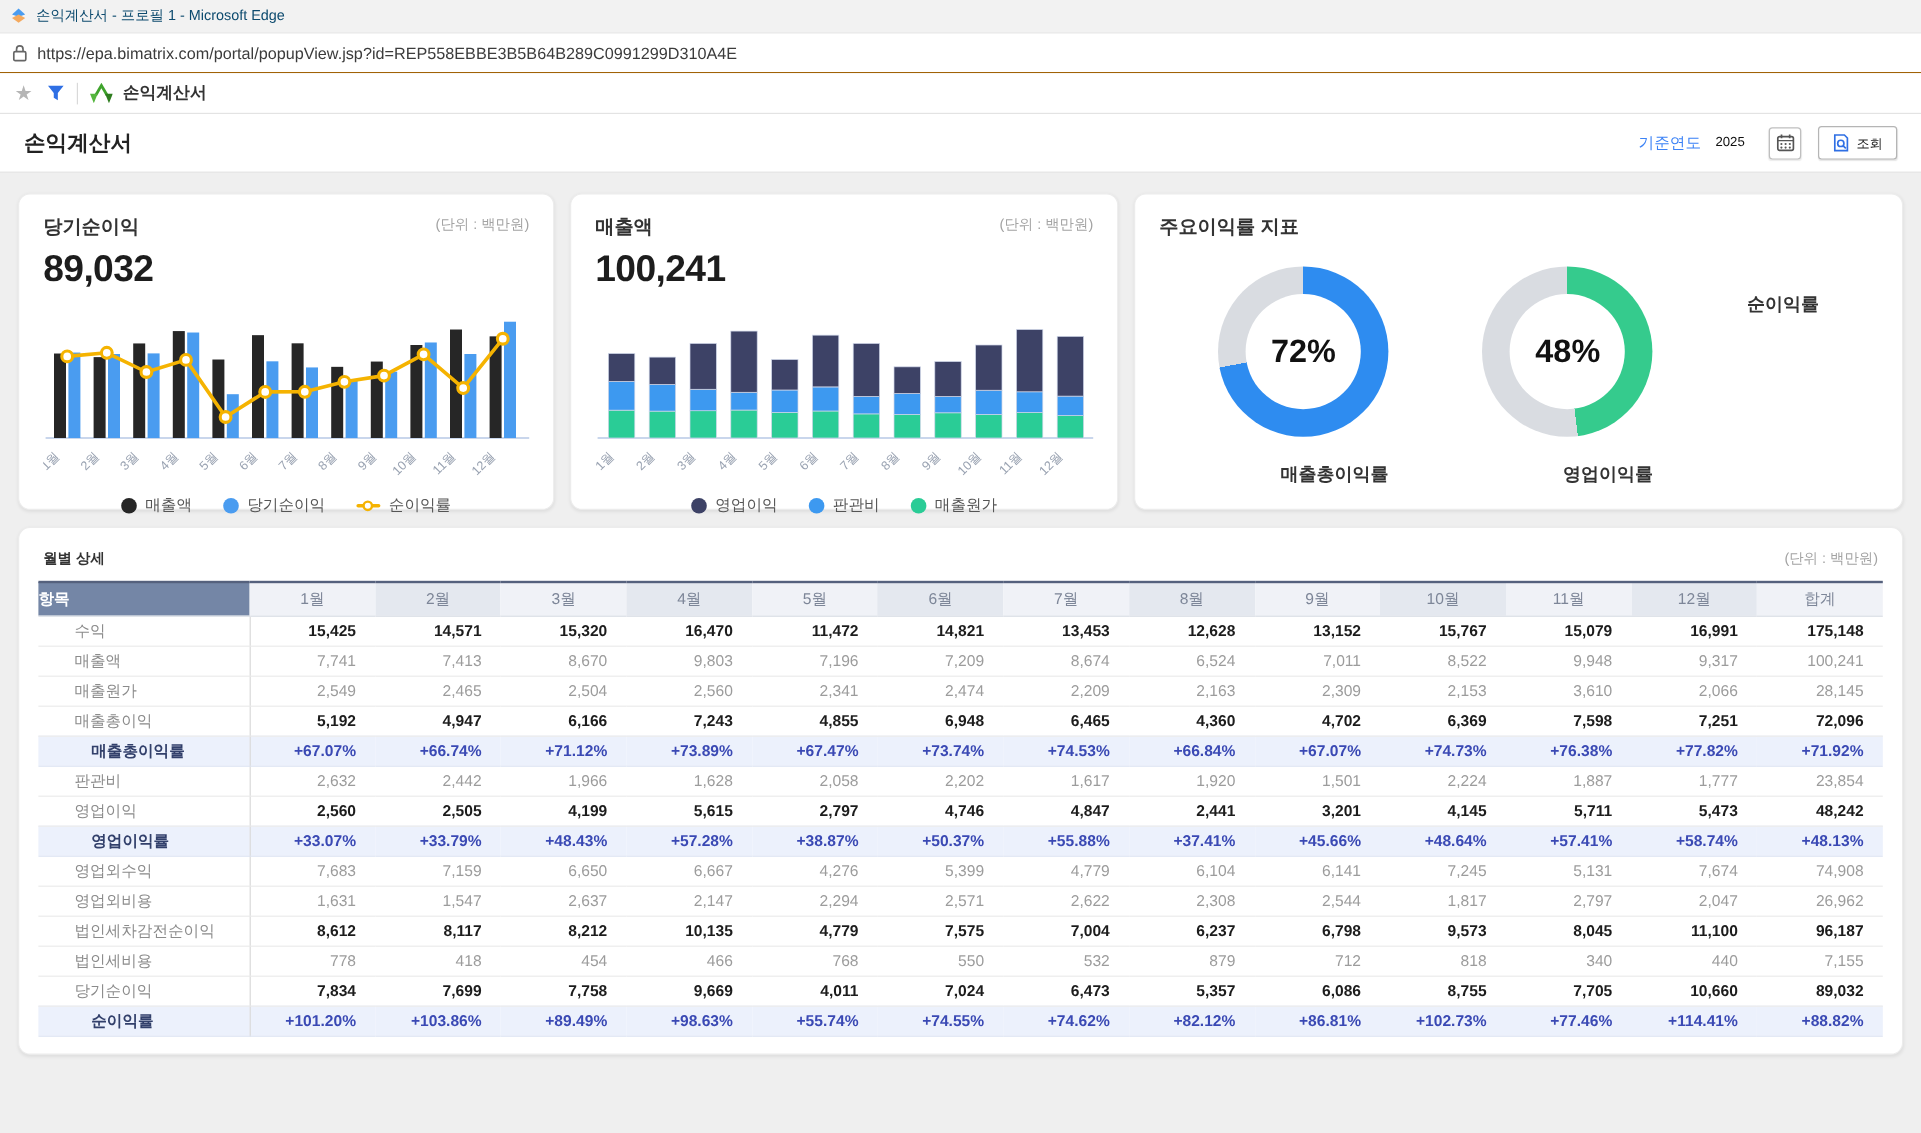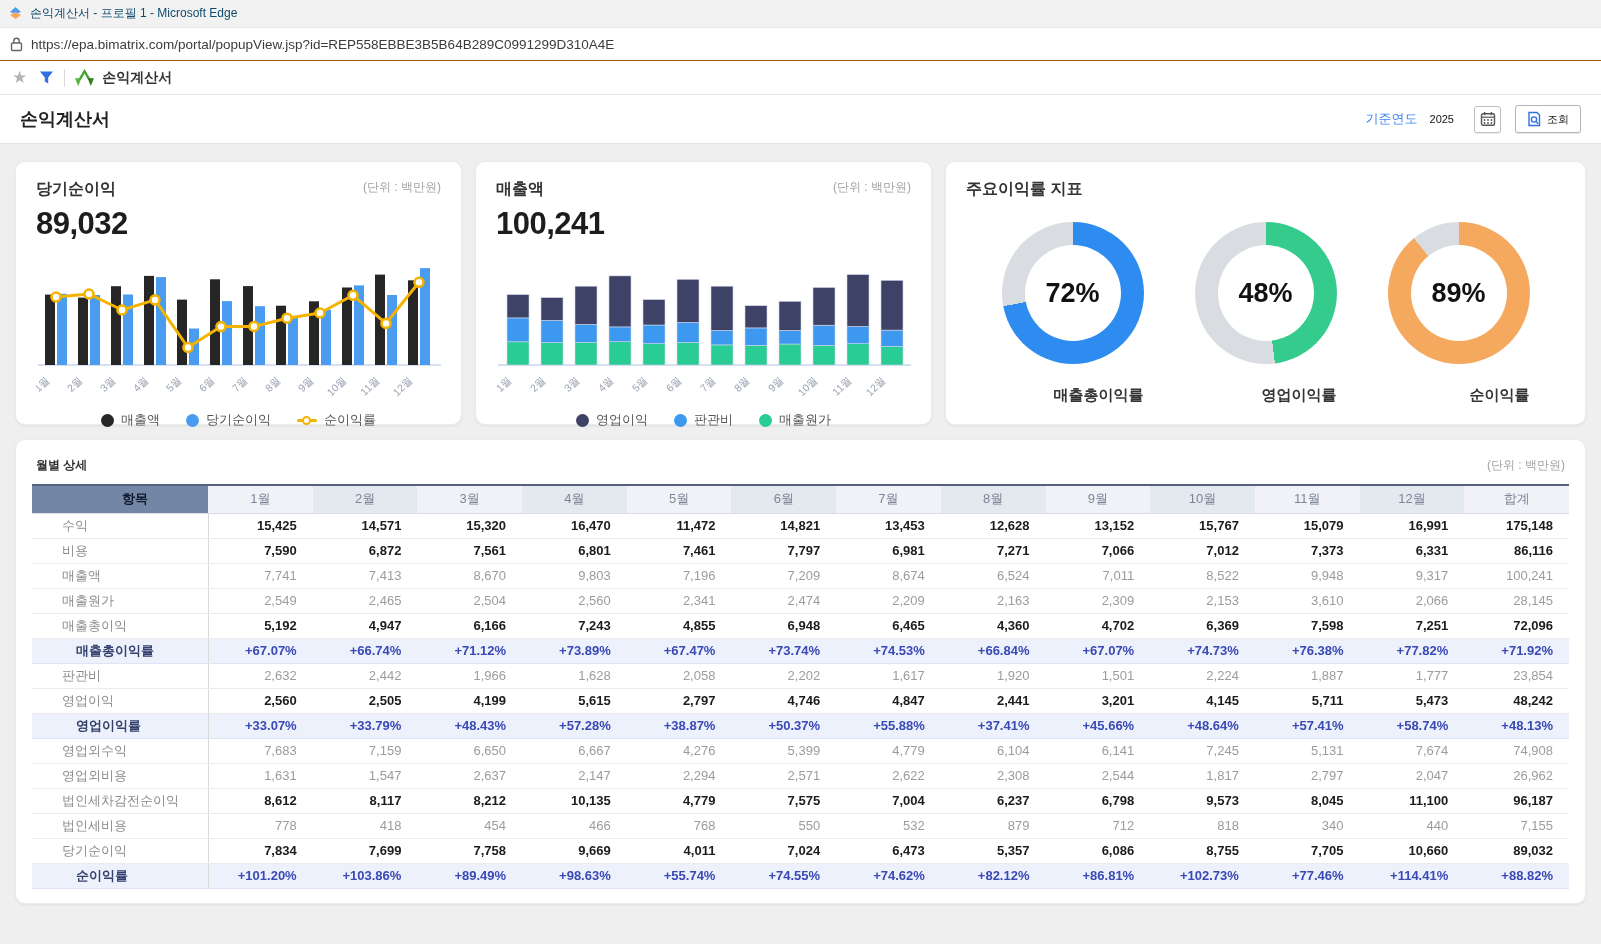--- a/index.html
+++ b/index.html
@@ -67,22 +67,22 @@
   .table-card { background:#fff; border:1px solid #ececec; border-radius:10px;
     box-shadow:0 1px 3px rgba(0,0,0,0.07); padding:15px 16px 14px 16px; }
   .table-head-row { display:flex; justify-content:space-between; align-items:center; padding:2px 4px 10px 4px; }
   .table-title { font-size:12px; font-weight:bold; color:#333; }
   table.detail { width:100%; border-collapse:collapse; table-layout:fixed; font-size:13px;
     border-top:2px solid #55617d; }
   table.detail col.label-col { width:176px; }
   table.detail th { height:28px; font-weight:normal; color:#7d8698; background:#f0f2f7;
     border-bottom:1px solid #d8dce4; }
   table.detail th.alt { background:#e4e8ef; }
-  table.detail th.item-head { background:#7486a6; color:#0f172a; font-weight:bold;
-    text-align:center; padding-left:30px; }
+  table.detail th.item-head { background:#7486a6; color:#ffffff; font-weight:bold;
+    text-align:left; }
   table.detail td { height:25px; text-align:right; padding-right:16px;
     border-bottom:1px solid #ebebeb; color:#9c9c9c; }
   table.detail td.row-label { text-align:left; padding-left:30px; padding-right:0;
     color:#8b8b8b; border-right:1px solid #d9d9d9; }
   tr.bold td { color:#1c1c1c; font-weight:bold; }
   tr.bold td.row-label { color:#8b8b8b; font-weight:normal; }
   tr.rate td { background:#ecf1fc; color:#3a49b4; font-weight:bold;
     border-bottom:1px solid #dde4f3; }
   tr.rate td.row-label { color:#32406b; padding-left:44px; font-weight:bold; }
 
@@ -315,23 +315,20 @@
           </div>
           <span class="donut-caption">매출총이익률</span>
         </div>
         <div class="donut-block">
           <div class="donut" id="donut1" style="--c: #35cb8d; --p: 48; --track: #d9dce1;">
             <span class="pct">48%</span>
           </div>
           <span class="donut-caption">영업이익률</span>
         </div>
         <div class="donut-block">
-          <div class="donut" id="donut2" style="--c: #f4a95e; --p: 89; --track: #d9dce1;">
-            <span class="pct">89%</span>
-          </div>
           <span class="donut-caption">순이익률</span>
         </div>
       </div>
     </div>
   </div>
 
   <div class="table-card">
     <div class="table-head-row">
       <span class="table-title">월별 상세</span>
       <span class="card-unit">(단위 : 백만원)</span>
@@ -381,36 +378,20 @@
             <td>11,472</td>
             <td>14,821</td>
             <td>13,453</td>
             <td>12,628</td>
             <td>13,152</td>
             <td>15,767</td>
             <td>15,079</td>
             <td>16,991</td>
             <td>175,148</td>
           </tr>
-          <tr class="bold">
-            <td class="row-label">비용</td>
-            <td>7,590</td>
-            <td>6,872</td>
-            <td>7,561</td>
-            <td>6,801</td>
-            <td>7,461</td>
-            <td>7,797</td>
-            <td>6,981</td>
-            <td>7,271</td>
-            <td>7,066</td>
-            <td>7,012</td>
-            <td>7,373</td>
-            <td>6,331</td>
-            <td>86,116</td>
-          </tr>
           <tr class="normal">
             <td class="row-label">매출액</td>
             <td>7,741</td>
             <td>7,413</td>
             <td>8,670</td>
             <td>9,803</td>
             <td>7,196</td>
             <td>7,209</td>
             <td>8,674</td>
             <td>6,524</td>

